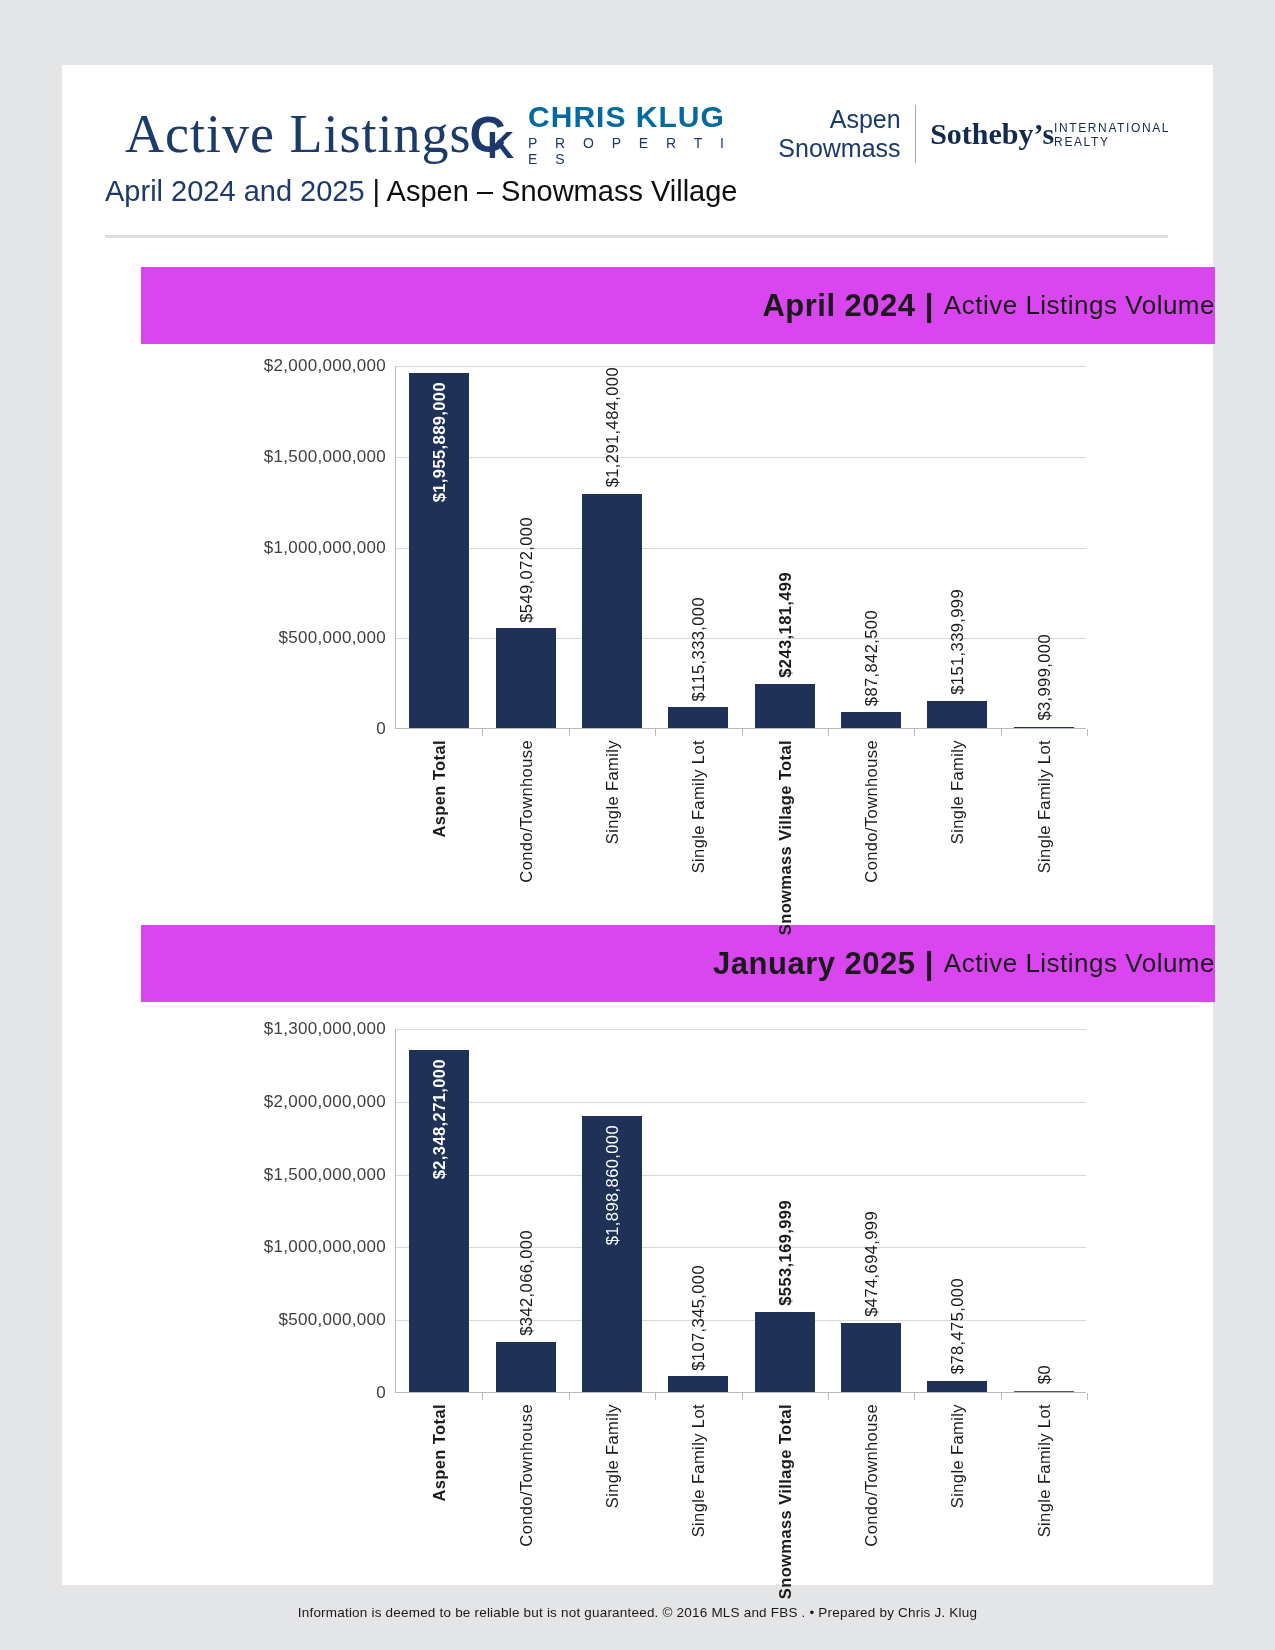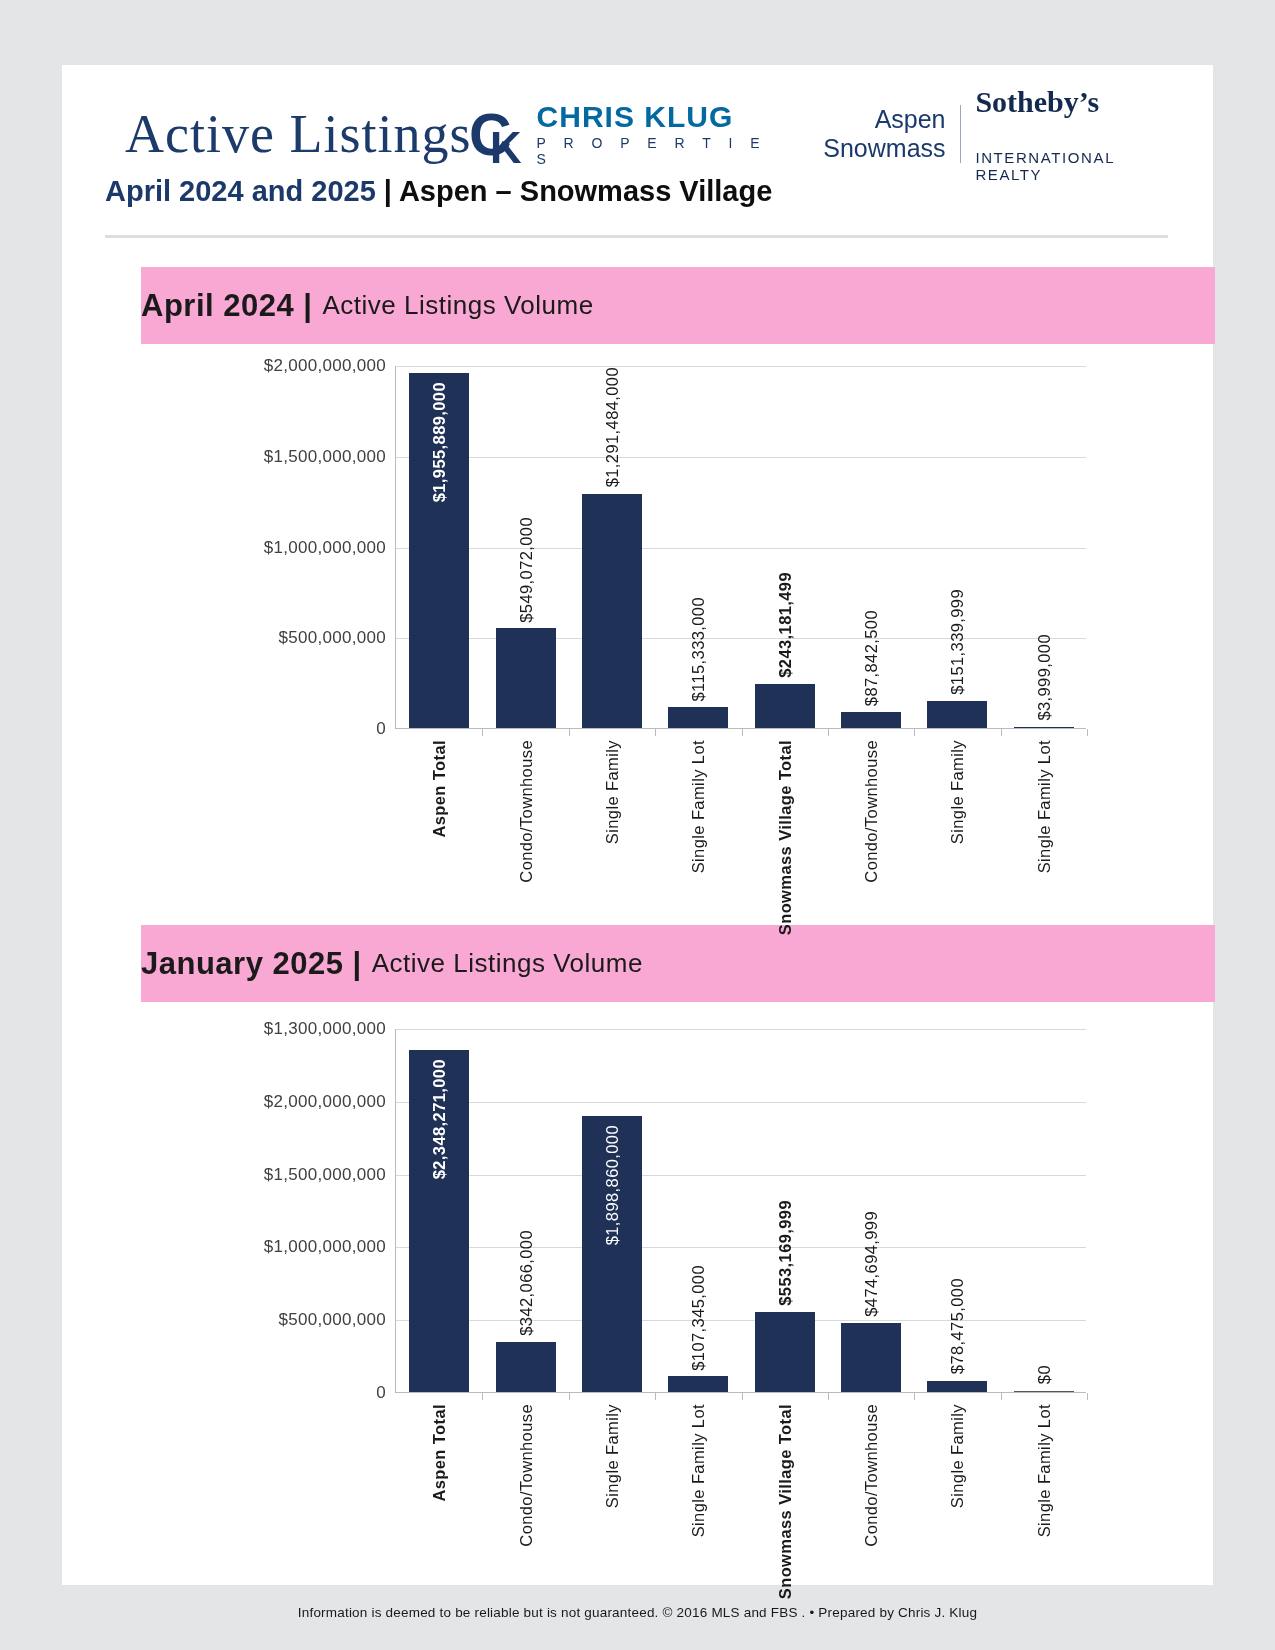--- a/index.html
+++ b/index.html
@@ -31,33 +31,33 @@
   }
   .logo-cluster { display:flex; align-items:center; gap:42px; }
   .ck-logo { display:flex; align-items:center; gap:8px; }
   .ck-mono { width:60px; height:64px; }
   .ck-text { display:flex; flex-direction:column; }
   .ck-name { font-size:30px; letter-spacing:1px; color:#0369a1; font-weight:700; line-height:30px; }
   .ck-tag  { font-size:14px; letter-spacing:7px; color:#1b3a6b; margin-top:3px; }
   .as-logo { display:flex; align-items:center; gap:14px; }
   .as-lines { text-align:right; color:#1b3a6b; font-size:25px; line-height:29px; }
   .as-divider { width:2px; height:58px; background:#9aa7bd; }
-  .sb-block { display:flex; flex-direction:column;gap:28px; }
+  .sb-block { display:flex; flex-direction:row; }
   .sb-name { font-family:"Liberation Serif", serif; font-weight:700; font-size:30px; color:#13294e; line-height:32px; }
-  .sb-sub { font-size:15px; letter-spacing:1.6px; color:#13294e; margin-top:3px; }
-  .subtitle { margin-top:10px; font-size:29px; font-weight:700; line-height:33px; white-space:nowrap; }
+  .sb-sub { font-size:12px; letter-spacing:1.6px; color:#13294e; margin-top:3px; }
+  .subtitle { margin-top:10px; font-size:29px; font-weight:400; line-height:33px; white-space:nowrap; }
   .subtitle .period { color:#1b3a6b; }
   .subtitle .rest { color:#0e0e10; margin-left:8px; }
   .rule { margin-top:27px; margin-left:0; width:1063px; height:3px; background:#dcddde; }
   
   .band {
     margin-top:29px; margin-left:36px;
     width:1074px; height:77px;
-    background:#f9a8d4;
-    display:flex; align-items:center; justify-content:flex-start;
+    background:#d946ef;
+    display:flex; align-items:center; justify-content:flex-end;
     gap:10px;
   }
   .band .t-bold { font-size:31px; font-weight:700; color:#1a1a1a; letter-spacing:.5px; }
   .band .t-reg  { font-size:26px; font-weight:400; color:#1a1a1a; letter-spacing:.5px; }
   .band.second { margin-top:0; }
   .chart { position:relative; width:100%; }
   .plot { position:absolute; border-left:1px solid #b9bbbe; border-bottom:1px solid #b9bbbe; }
   .gridline { position:absolute; left:0; width:100%; height:1px; background:#d8d9db; }
   .ytick { position:absolute; left:-140px; width:130px; height:22px; line-height:22px;
            text-align:right; font-size:17px; color:#404040; letter-spacing:.3px; }

